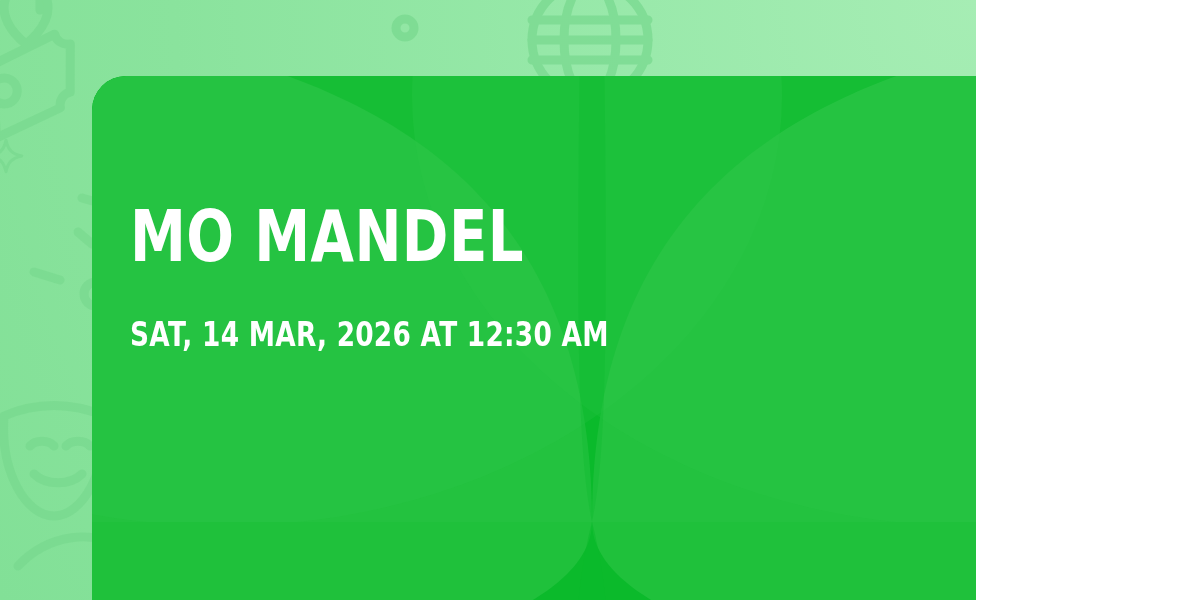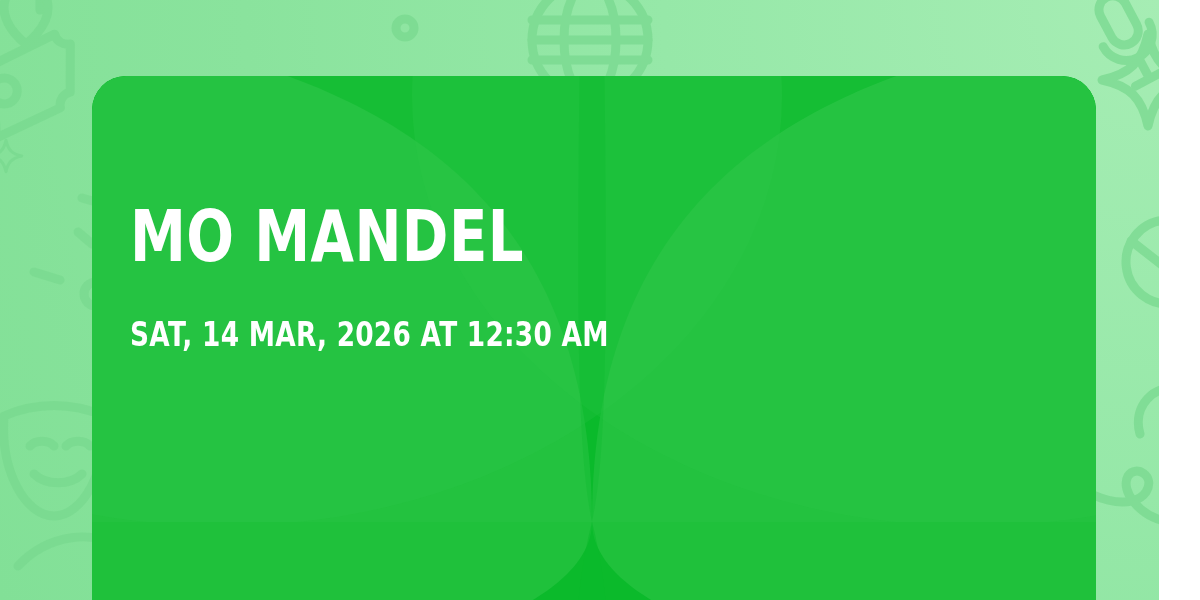--- a/index.html
+++ b/index.html
@@ -6,21 +6,21 @@
 
   html, body {
     width:1200px;
     height:600px;
     overflow:hidden;
     font-family:"Liberation Sans", sans-serif;
   }
 
   #stage {
     position:relative;
-    width:1159px;
+    width:976px;
     height:600px;
     background:#8fe6a3;
     overflow:hidden;
   }
 
   
   #bg-gradient {
     position:absolute;
     inset:0;
     background:

